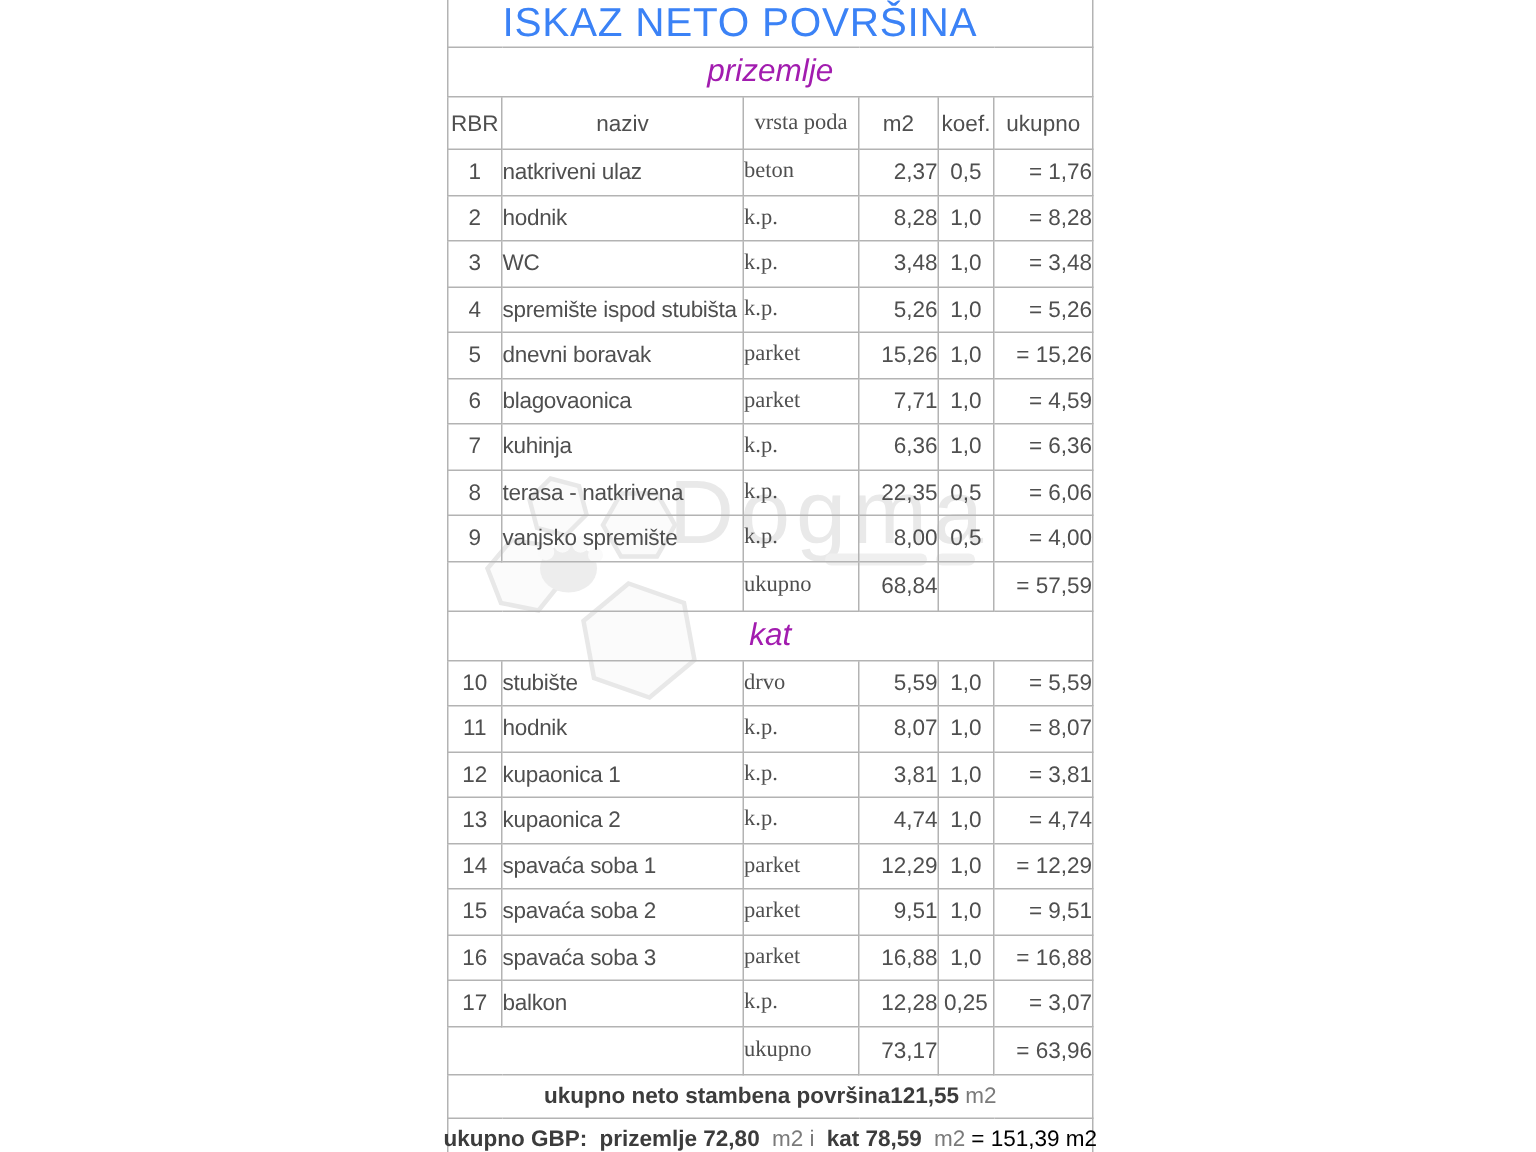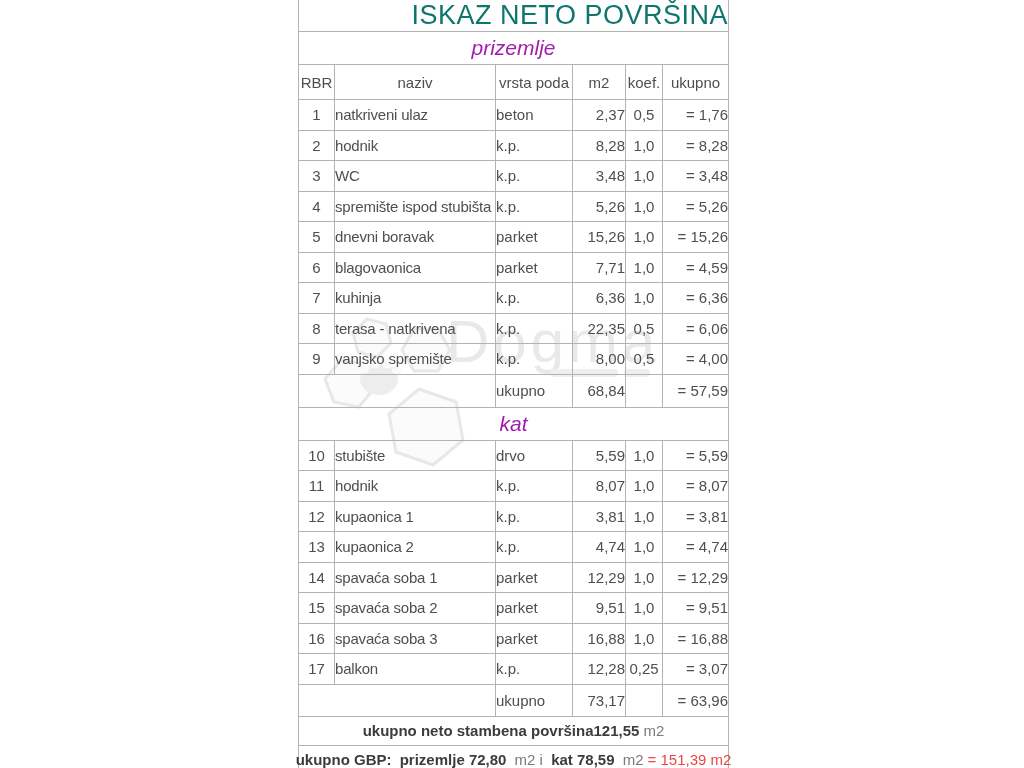--- a/index.html
+++ b/index.html
@@ -17,39 +17,39 @@
     position:absolute;left:298px;top:0;z-index:1;
   }
   table.net{
     border-collapse:collapse;table-layout:fixed;width:431px;
     color:#4f4f4f;font-size:15px;background:transparent;
   }
   table.net td{
     border:1px solid #b3b3b3;padding:0;vertical-align:middle;
     overflow:visible;white-space:nowrap;background:transparent;
   }
-  tr.t-title td{border-top:none;height:31px;text-align:right;
-    font-size:27px;color:#0f766e;letter-spacing:.5px;}
+  tr.t-title td{border-top:none;height:31px;text-align:left;
+    font-size:27px;color:#3b82f6;letter-spacing:.5px;padding-left:36px;}
   tr.t-sub td{height:32px;text-align:center;font-size:21px;color:#a21caf;font-style:italic;}
   tr.t-head td{height:34px;text-align:center;}
   tr.t-data td{height:29.5px;}
   tr.t-total td{height:32px;}
   tr.t-total2 td{height:31px;}
   tr.t-sumA td{height:28px;}
   tr.t-sumB td{height:27px;}
   .c{text-align:center;}
   .l{text-align:left;padding-left:8px;letter-spacing:-.2px;margin-left:44px;}
-  .lv{text-align:left;padding-left:6px;}
+  .lv{text-align:left;padding-left:6px;font-family:Liberation Serif, serif;}
   .r{text-align:right;padding-right:6px;}
   .ru{text-align:right;padding-right:3px;}
   .sumflex{display:flex;justify-content:center;align-items:center;
     padding:0 8px;}
   .b{font-weight:bold;color:#3c3c3c;}
   .unit{color:#7a7a7a;font-weight:normal;}
-  .reg{color:#ef4444;}
+  .reg{color:#000000;}
   .gbp-left span{margin-right:4px;margin-top:24px;}
 </style>
 </head>
 <body>
 
 <svg class="watermark" viewBox="0 0 360 180" xmlns="http://www.w3.org/2000/svg">
   <g stroke="#e8e8e8" stroke-width="3" fill="#fbfbfb">
     <polygon points="91,51 77,65 58,60 53,41 67,27 86,32"></polygon>
     <polygon points="150,58 138,79 114,79 102,58 114,37 138,37"></polygon>
     <polygon points="75,95 59,115 34,110 25,87 41,68 66,72"></polygon>

